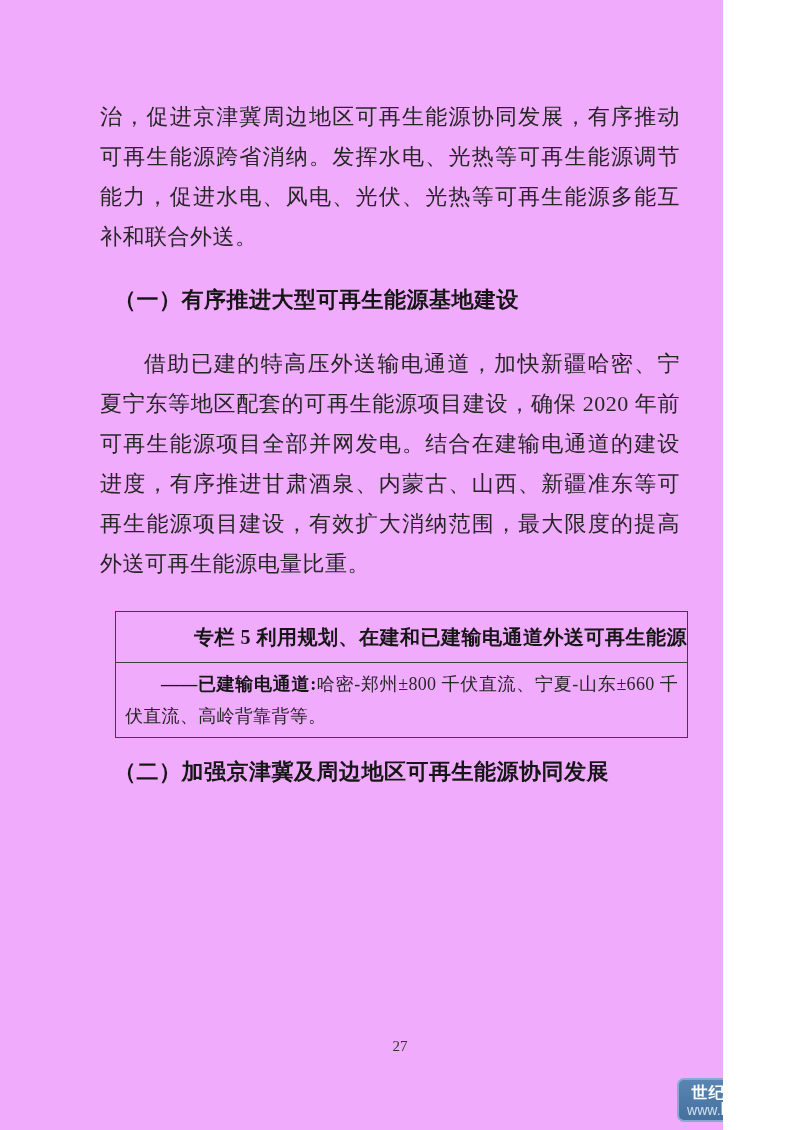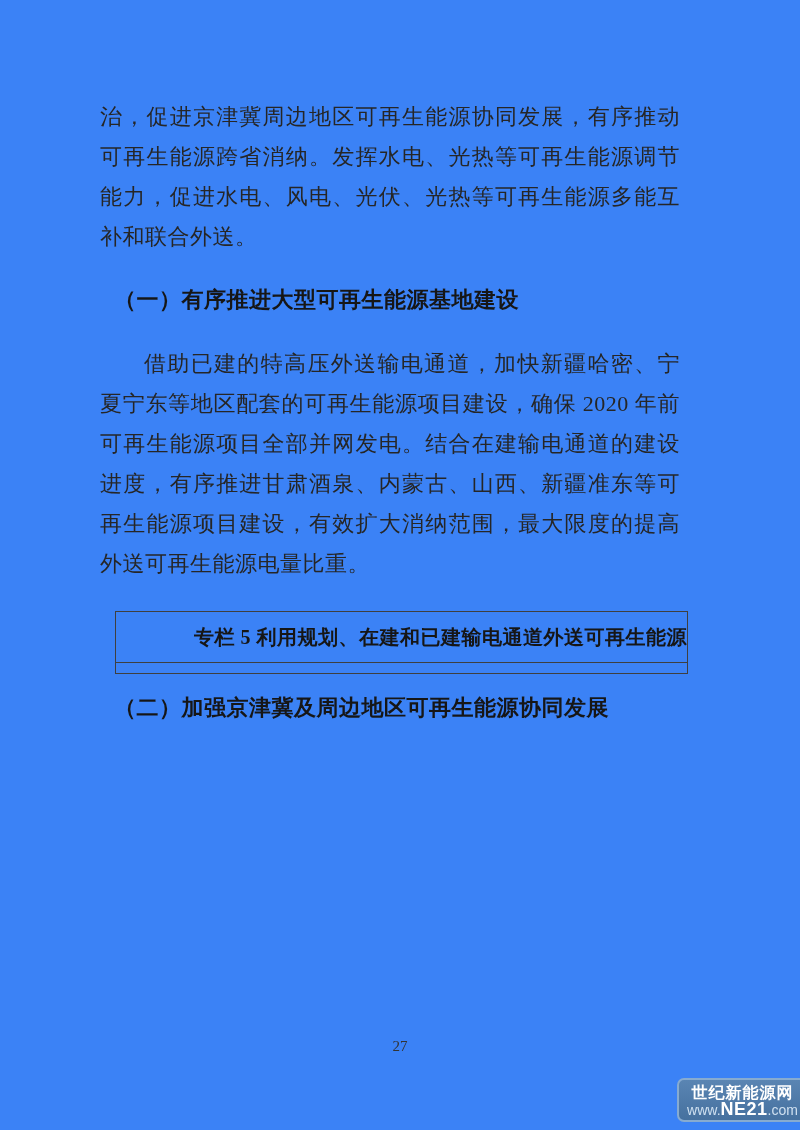--- a/index.html
+++ b/index.html
@@ -2,23 +2,23 @@
 <html><head>
 <meta charset="utf-8">
 <style>
   html, body {
     margin: 0;
     padding: 0;
     background: #ffffff;
   }
   .page {
     position: relative;
-    width: 800px;
+    width: 723px;
     height: 1130px;
-    background: #3b82f6;
+    background: #f0abfc;
     overflow: hidden;
     font-family: "Liberation Serif", "DejaVu Serif", serif;
     color: #262626;
     text-decoration: underline;
   }
   .content {
     position: absolute;
     left: 100px;
     top: 0;
     width: 580px;
@@ -136,20 +136,21 @@
 
     <p class="body-text intro">治，促进京津冀周边地区可再生能源协同发展，有序推动可再生能源跨省消纳。发挥水电、光热等可再生能源调节能力，促进水电、风电、光伏、光热等可再生能源多能互补和联合外送。</p>
 
     <h2 class="section-heading">（一）有序推进大型可再生能源基地建设</h2>
 
     <p class="body-text indent">借助已建的特高压外送输电通道，加快新疆哈密、宁夏宁东等地区配套的可再生能源项目建设，确保 2020 年前可再生能源项目全部并网发电。结合在建输电通道的建设进度，有序推进甘肃酒泉、内蒙古、山西、新疆准东等可再生能源项目建设，有效扩大消纳范围，最大限度的提高外送可再生能源电量比重。</p>
 
     <div class="column-box">
       <div class="column-box-title">专栏 5  利用规划、在建和已建输电通道外送可再生能源</div>
       <div class="column-box-body">
+        <p class="box-item"><span class="box-label">——已建输电通道:</span><span>哈密-郑州±800 千伏直流、宁夏-山东±660 千伏直流、高岭背靠背等。</span></p>
       </div>
     </div>
 
     <h2 class="section-heading section-two">（二）加强京津冀及周边地区可再生能源协同发展</h2>
 
 
   </div>
 
   <div class="page-number">27</div>
 

